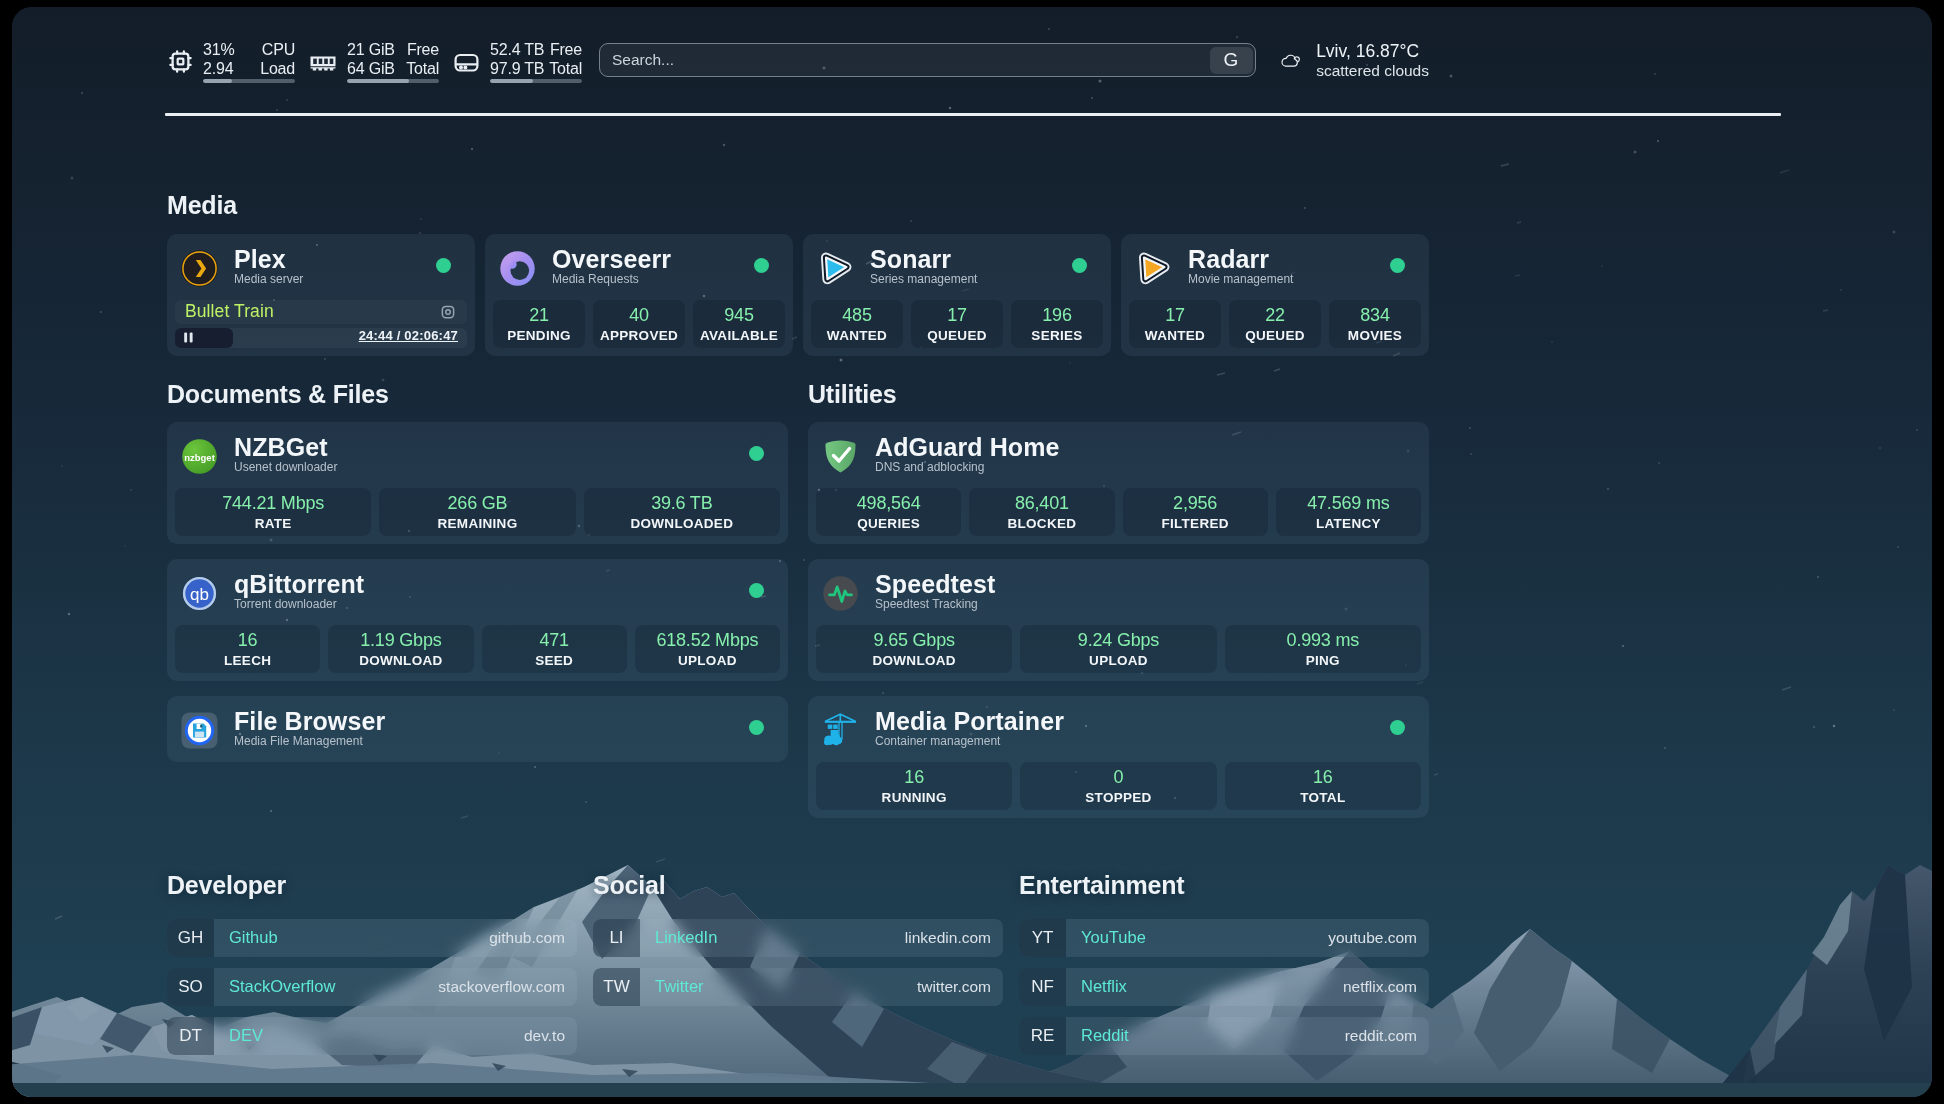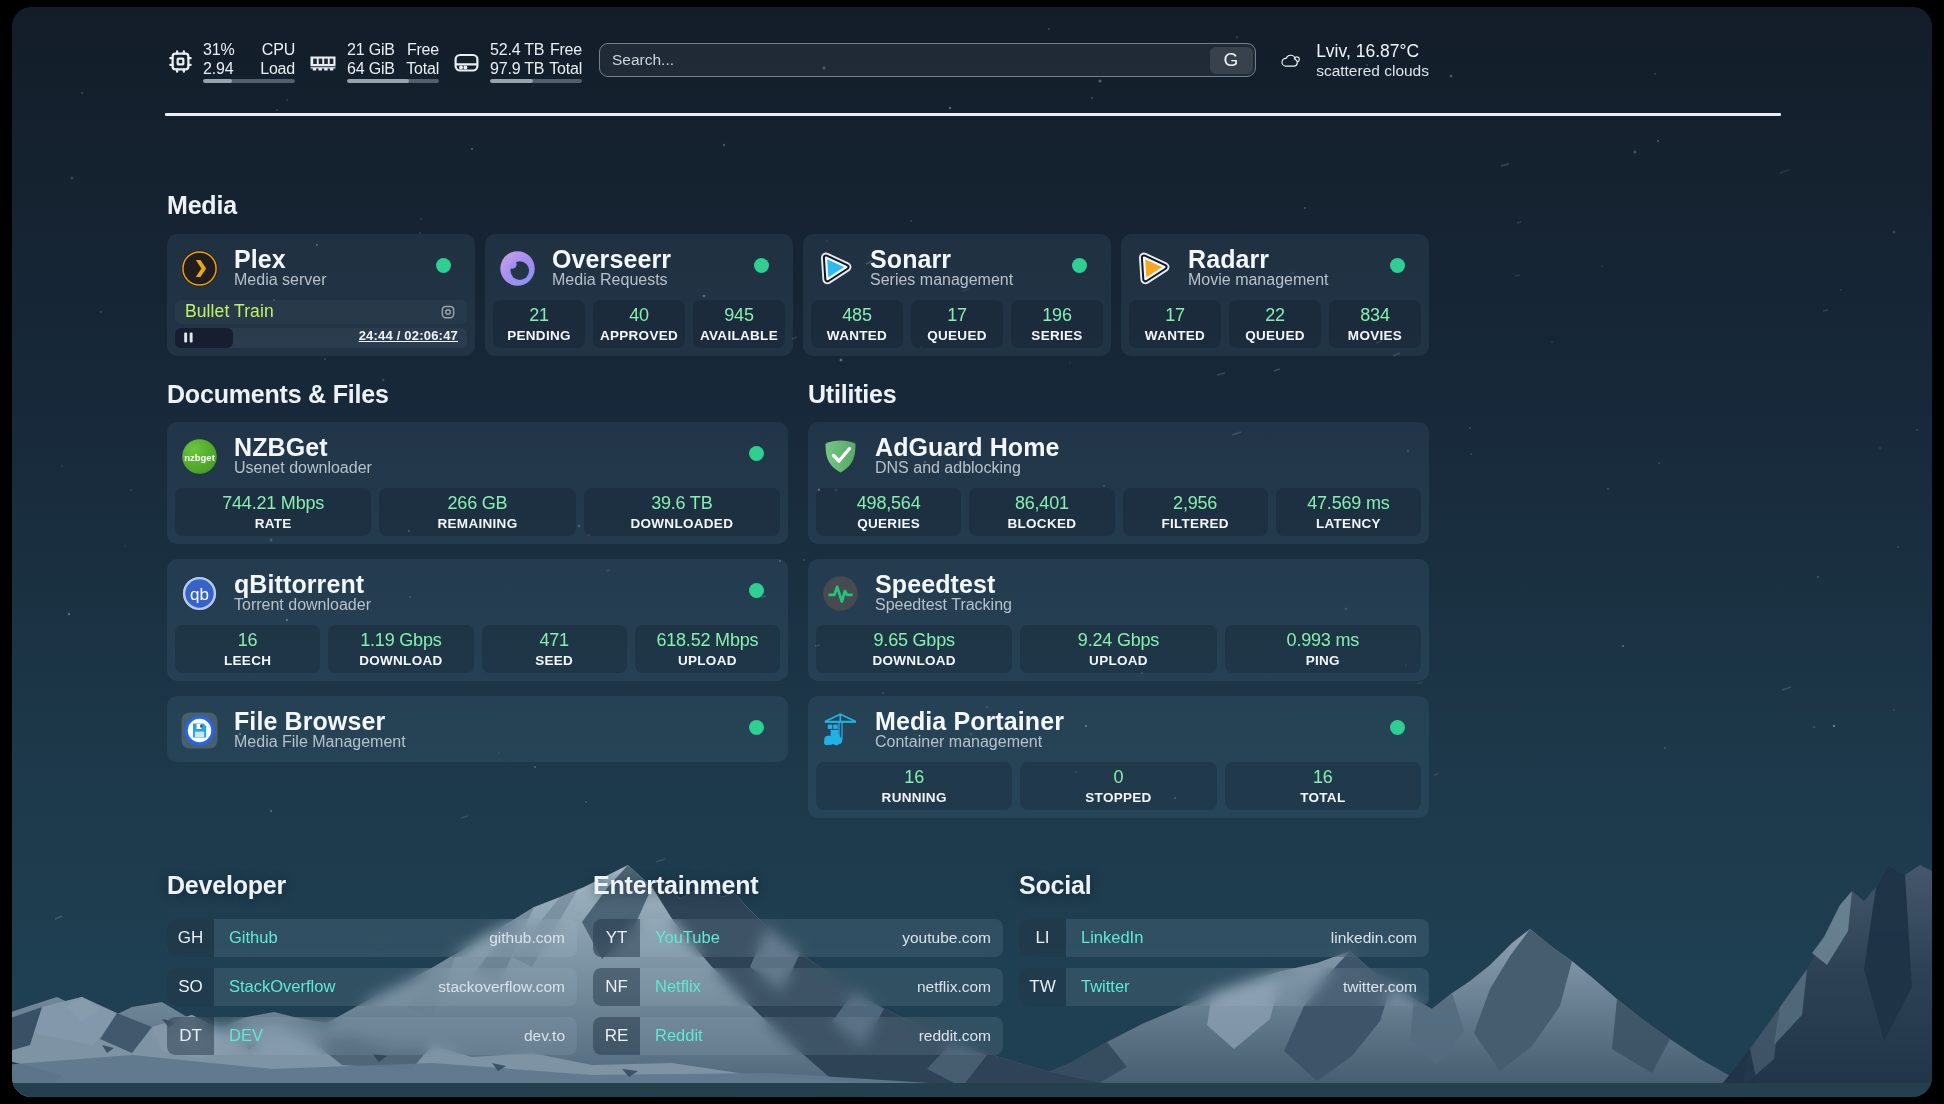--- a/index.html
+++ b/index.html
@@ -39,21 +39,21 @@
 .grid4 { display:grid; grid-template-columns:repeat(4,1fr); gap:10px; }
 .cols2 { display:grid; grid-template-columns:1fr 1fr; gap:20px; }
 .cols2 h2 { margin-top:24px; margin-bottom:13px; }
 .card { background:rgba(173,216,255,0.075); border-radius:10px; padding:8px; margin-bottom:15px; }
 .grid4 .card { margin-bottom:0; }
 .chead { display:flex; align-items:center; margin:8px 6px 13px 6px; height:37px; position:relative; }
 .nostat .chead { margin-bottom:5px; }
 .cicon { width:37px; height:37px; flex:0 0 37px; }
 .ctxt { margin-left:16px; }
 .ctxt .t { font-size:25px; font-weight:600; color:#f3f7fa; line-height:22px; letter-spacing:0.1px; }
-.ctxt .s { font-size:16px; color:#b6c1cb; line-height:19px; }
+.ctxt .s { font-size:12px; color:#b6c1cb; line-height:19px; }
 .dot { position:absolute; right:10px; top:8px; width:15px; height:15px; border-radius:50%; background:#2fcf92; }
 .stats { display:flex; gap:8px; }
 .stat { flex:1; background:rgba(3,16,28,0.2); border-radius:8px; height:48px;
   text-align:center; padding-top:5px; }
 .stat .v { font-size:18px; color:#86efac; line-height:21px; letter-spacing:-0.2px; }
 .stat .k { font-size:13.5px; font-weight:700; color:#f3f6f9; line-height:19px; letter-spacing:0.3px; }
 
 
 .np { margin:0; }
 .np-title { height:24px; background:rgba(255,255,255,0.035); border-radius:6px;
@@ -694,45 +694,45 @@
             <div class="bname">StackOverflow</div>
             <div class="burl">stackoverflow.com</div>
           </div>
       <div class="bmrow">
             <div class="abbr">DT</div>
             <div class="bname">DEV</div>
             <div class="burl">dev.to</div>
           </div>
     </div>
     <div>
+          <h2>Social</h2>
+      <div class="bmrow">
+            <div class="abbr">LI</div>
+            <div class="bname">LinkedIn</div>
+            <div class="burl">linkedin.com</div>
+          </div>
+      <div class="bmrow">
+            <div class="abbr">TW</div>
+            <div class="bname">Twitter</div>
+            <div class="burl">twitter.com</div>
+          </div>
+    </div>
+    <div>
           <h2>Entertainment</h2>
       <div class="bmrow">
             <div class="abbr">YT</div>
             <div class="bname">YouTube</div>
             <div class="burl">youtube.com</div>
           </div>
       <div class="bmrow">
             <div class="abbr">NF</div>
             <div class="bname">Netflix</div>
             <div class="burl">netflix.com</div>
           </div>
       <div class="bmrow">
             <div class="abbr">RE</div>
             <div class="bname">Reddit</div>
             <div class="burl">reddit.com</div>
           </div>
     </div>
-    <div>
-          <h2>Social</h2>
-      <div class="bmrow">
-            <div class="abbr">LI</div>
-            <div class="bname">LinkedIn</div>
-            <div class="burl">linkedin.com</div>
-          </div>
-      <div class="bmrow">
-            <div class="abbr">TW</div>
-            <div class="bname">Twitter</div>
-            <div class="burl">twitter.com</div>
-          </div>
-    </div>
   </div>
 </div>
 </div>
 
 </body></html>

